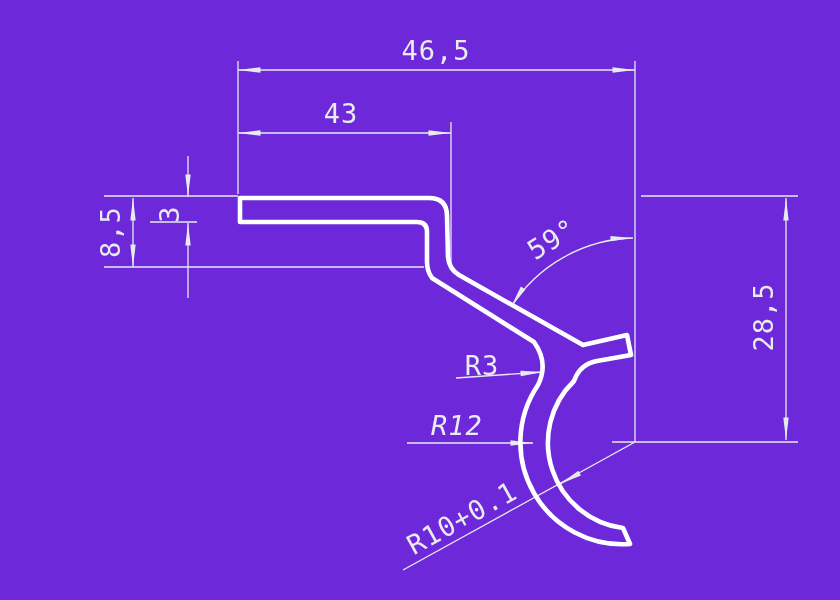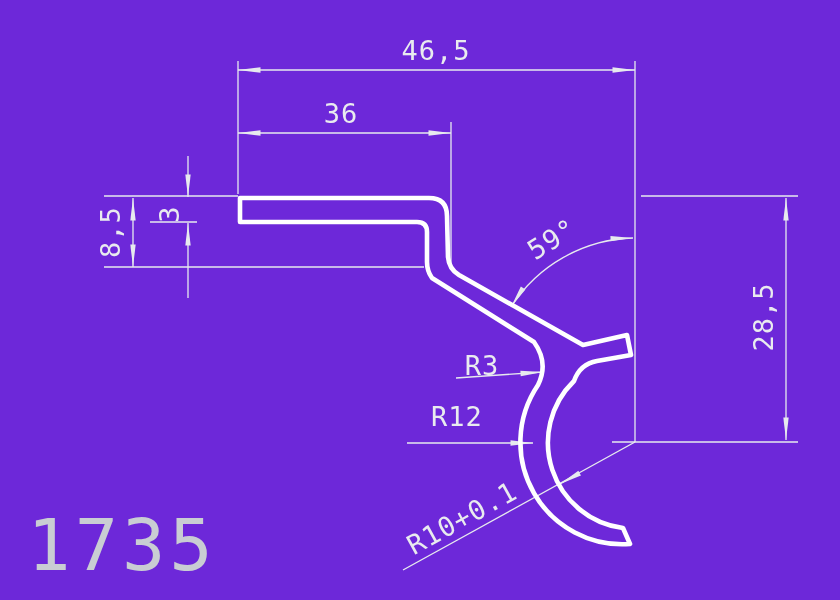--- a/index.html
+++ b/index.html
@@ -85,31 +85,30 @@
 
     <path d="M240,198 L429,198 Q447,198 447,216 L448,257 Q449,269 459,275
              L583,345 L627,335 L631,355 L597,361 Q580,364 574,381
              A86,86 0 0 0 623,528 L630,544
              A102,102 0 0 1 538,385 Q549,363 534,342
              L432,278 Q427,271 427,262 L427,232 Q427,222 417,222 L240,222 Z" fill="none" stroke="#ffffff" stroke-width="4.6" stroke-linejoin="round" stroke-linecap="round"></path>
   </svg>
 
   <div class="dim-text" style="left:436px; top:50px;">46,5</div>
 
-  <div class="dim-text" style="left:341px; top:113px;">36</div>
+  <div class="dim-text" style="left:341px; top:113px;">43</div>
 
   <div class="dim-text rot-90" style="left:110px; top:232px;">8,5</div>
 
   <div class="dim-text rot-90" style="left:169px; top:214px;">3</div>
 
   <div class="dim-text rot-32" style="left:552px; top:239px;">59°</div>
 
   <div class="dim-text rot-90" style="left:763px; top:317px;">28,5</div>
 
   <div class="dim-text" style="left:482px; top:365px;">R3</div>
 
-  <div class="dim-text" style="left:457px; top:416px;">R12</div>
+  <div class="dim-text" style="left:457px; top:425px;font-style:italic;">R12</div>
 
   <div class="dim-text rot-29" style="left:462px; top:518px;">R10+0.1</div>
 
-  <div class="part-number" style="left:122px; top:545px;">1735</div>
 
 </div>
 
 </body></html>

